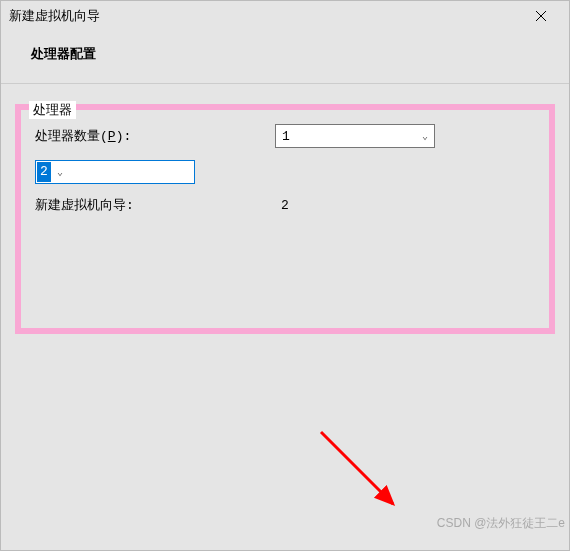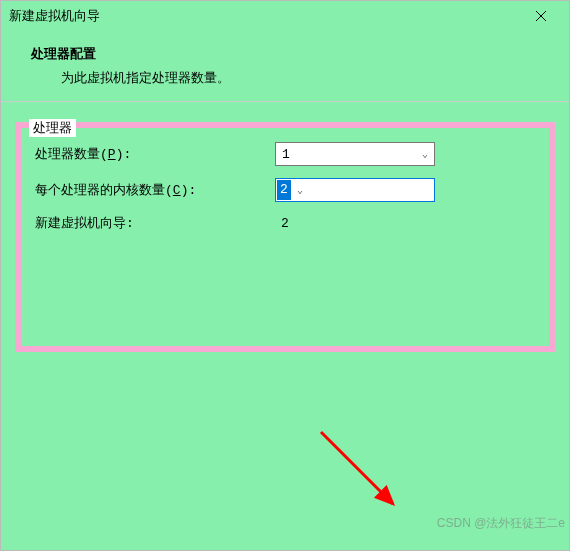--- a/index.html
+++ b/index.html
@@ -1,17 +1,17 @@
 <!DOCTYPE html>
 <html><head>
   <meta charset="utf-8">
   <style>
     * { margin: 0; padding: 0; box-sizing: border-box; }
     body { font-family: "Microsoft YaHei", "SimSun", sans-serif; font-size: 13px; background: #fff; color: #000; }
-    .window { width: 570px; height: 551px; border: 1px solid #bbb; position: relative; background: #86efac; }
+    .window { width: 570px; height: 551px; border: 1px solid #bbb; position: relative; background: #e5e5e5; }
     .titlebar { display: flex; align-items: center; height: 30px; padding: 0 8px; }
     .titlebar-title { flex: 1; font-size: 13px; }
     .close-btn { width: 40px; height: 30px; display: flex; align-items: center; justify-content: center; font-size: 15px; cursor: pointer; }
     .header { padding: 14px 12px 14px 18px; }
     .header-title { font-weight: bold; font-size: 13px; margin-left: 12px; margin-bottom: 6px; }
     .header-desc { font-size: 13px; margin-left: 42px; }
     .divider { border-top: 1px solid #ccc; }
     .content { padding: 12px 14px; }
     .groupbox { border: 6px solid #f9a8d4; border-radius: 0; padding: 14px 14px 20px 14px; position: relative; margin-top: 8px; height: 230px; }
     .group-title { position: absolute; top: -9px; left: 8px; background: #fff; padding: 0 4px; font-size: 13px; }
@@ -44,43 +44,39 @@
     <div class="close-btn">
       <svg width="10" height="10" viewBox="0 0 10 10">
           <line x1="0" y1="0" x2="10" y2="10" stroke="#000" stroke-width="1"></line>
           <line x1="10" y1="0" x2="0" y2="10" stroke="#000" stroke-width="1"></line>
         </svg>
     </div>
   </div>
 
   <div class="header">
     <div class="header-title">处理器配置</div>
-    <div class="header-desc">为此虚拟机指定处理器数量。</div>
   </div>
 
   <div class="divider"></div>
 
   <div class="content">
     <div class="groupbox">
       <span class="group-title">处理器</span>
 
       <div class="row">
         <div class="label">
           <span>处理器数量(</span><span class="underline">P</span><span>):</span>
         </div>
         <div class="combo">
           <div class="combo-text">1</div>
           <div class="combo-arrow">⌄</div>
         </div>
       </div>
 
       <div class="row">
-        <div class="label">
-          <span>每个处理器的内核数量(</span><span class="underline">C</span><span>):</span>
-        </div>
         <div class="combo focused">
           <div class="combo-text">2</div>
           <div class="combo-arrow">⌄</div>
         </div>
       </div>
 
       <div class="row">
         <div class="label">新建虚拟机向导:</div>
         <div class="value-static">2</div>
       </div>

